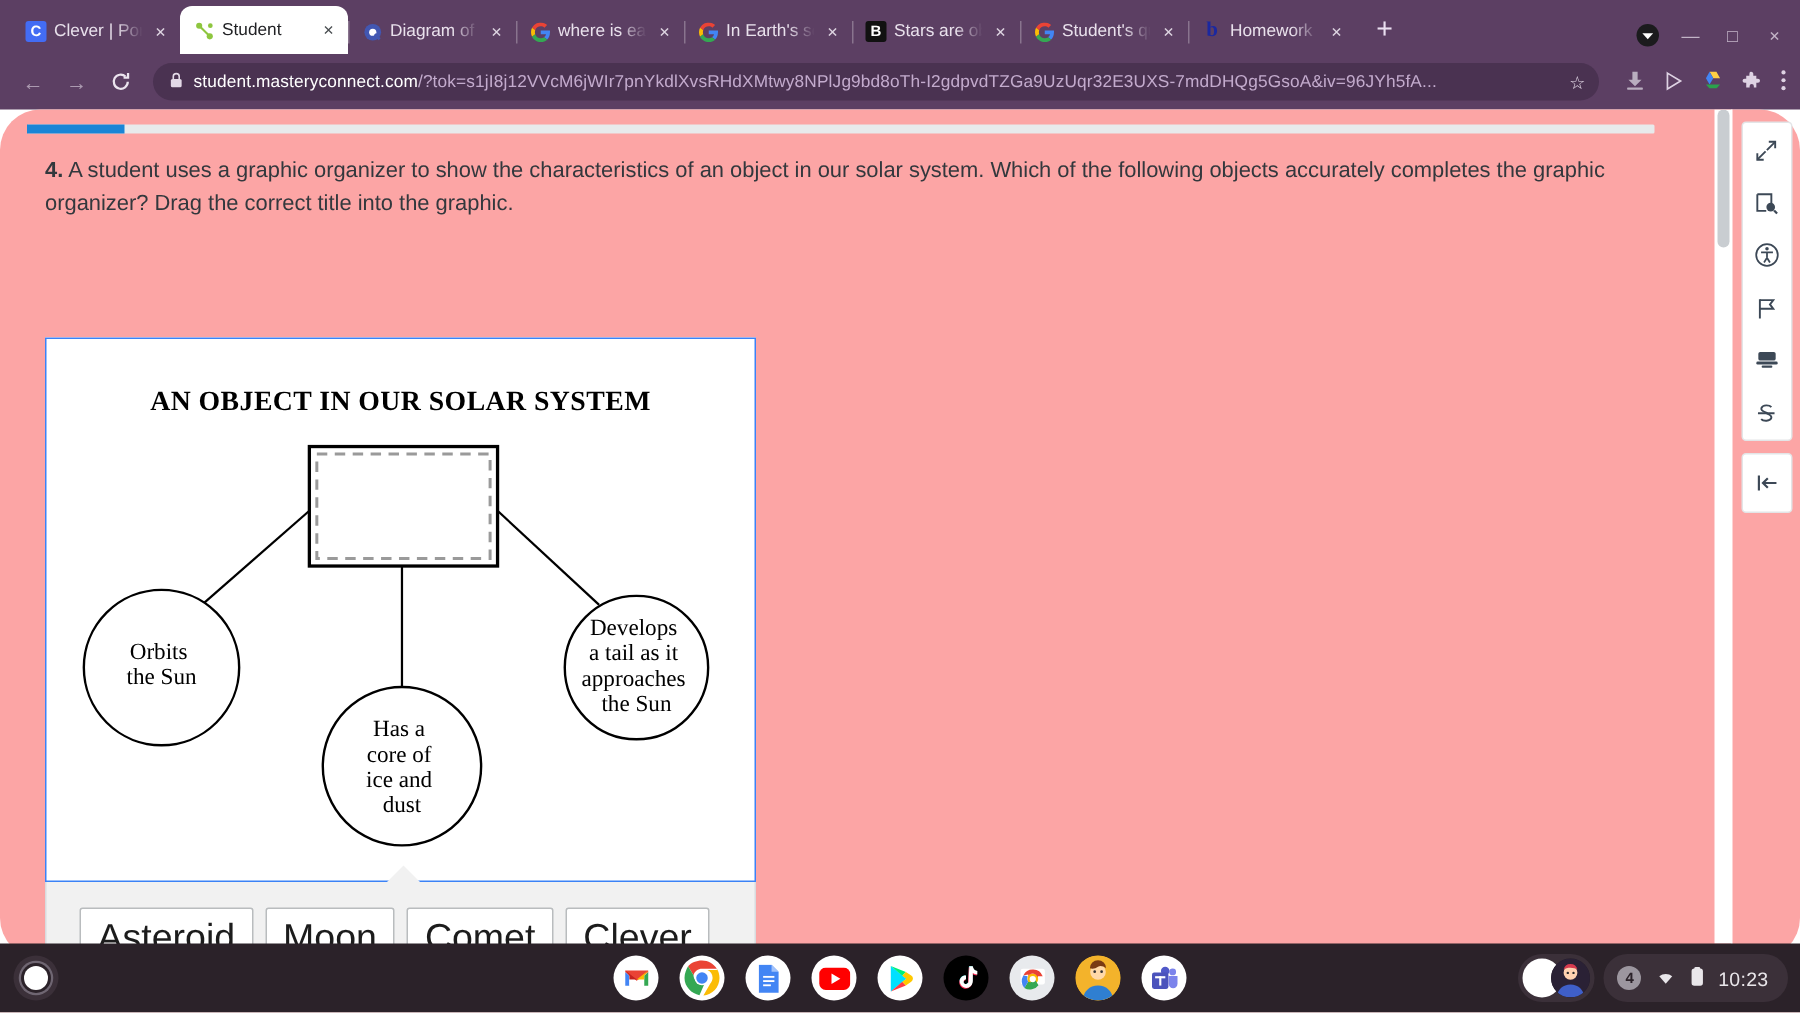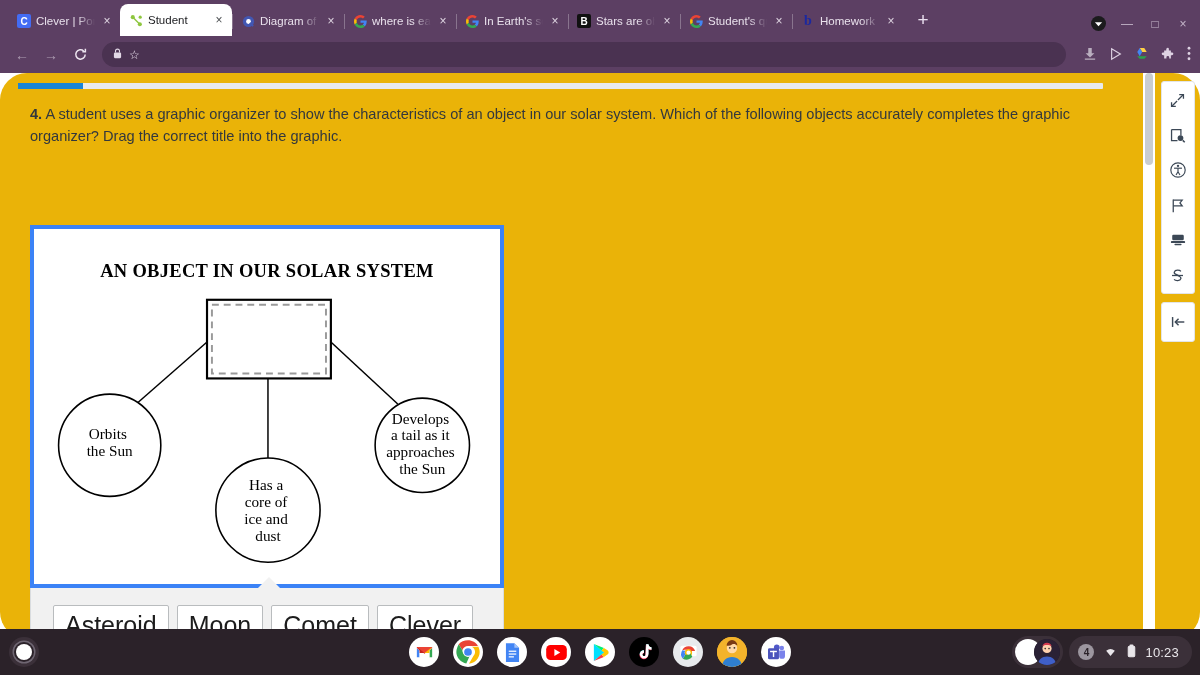--- a/index.html
+++ b/index.html
@@ -91,42 +91,42 @@
     white-space:nowrap; overflow:hidden; text-overflow:clip;
     letter-spacing:.1px;
   }
   .urltext .host { color:#ffffff; }
   .urltext .rest { color:#c3abcd; }
   .star { font-size:12px; color:#e6dcea; }
   .tbicons { display:flex; align-items:center; gap:12px; padding-left:8px; color:#ded2e3; }
   .tbicons > span { font-size:13px; line-height:13px; }
 
   
-  .viewport { height:566px; background:#eab308; position:relative; display:flex;border-radius:27px; }
+  .viewport { height:566px; background:#fca5a5; position:relative; display:flex;border-radius:27px; }
   .content { flex:1 1 auto; position:relative; padding:0; overflow:hidden; }
 
   .progress-wrap {
     margin:10px 18px 0 18px; height:6px; background:#e8eaec; border-radius:1px;
     width:1085px;
   }
   .progress-fill { height:6px; background:#1a85d6; width:6.2%; }
 
   .qtext {
     margin:14px 22px 0 30px; width:1060px;
     font-size:14.6px; line-height:1.52; color:#33383d;
   }
   .qtext b { font-weight:700; }
 
   
   .card {
     position:absolute; left:30px; top:152px;
     width:474px; background:#fff;
   }
   .organizer {
-    border:4px solid #3b82f6; background:#fff;
+    border:1px solid #3b82f6; background:#fff;
     height:363px; position:relative; overflow:hidden;
   }
   .org-title {
     position:absolute; top:32px; left:0; right:0; text-align:center;
     font-family:"Liberation Serif", serif; font-weight:bold;
     font-size:18.5px; letter-spacing:.3px; color:#000;
   }
   .org-svg { position:absolute; inset:0; }
 
   .choicebar {
@@ -328,20 +328,21 @@
       </svg>
     </div>
 
     <div class="omnibox">
       <span class="lock">
         <svg width="9" height="11" viewBox="0 0 10 12">
           <rect x="1" y="5" width="8" height="6.2" rx="1.2" fill="#e3d9e7"></rect>
           <path d="M2.8 5 V3.3 a2.2 2.2 0 0 1 4.4 0 V5" stroke="#e3d9e7" stroke-width="1.2" fill="none"></path>
         </svg>
       </span>
+      <span class="urltext"><span class="host">student.masteryconnect.com</span><span class="rest">/?tok=s1jI8j12VVcM6jWIr7pnYkdlXvsRHdXMtwy8NPlJg9bd8oTh-I2gdpvdTZGa9UzUqr32E3UXS-7mdDHQg5GsoA&amp;iv=96JYh5fA...</span></span>
       <span class="star">☆</span>
     </div>
 
     <div class="tbicons">
       <span>
         <svg width="14" height="14" viewBox="0 0 16 16" fill="#b9aebf">
           <path d="M6 1h4v6h3l-5 5-5-5h3z"></path>
             <rect x="2" y="13" width="12" height="1.6" rx=".5"></rect>
         </svg>
       </span>

